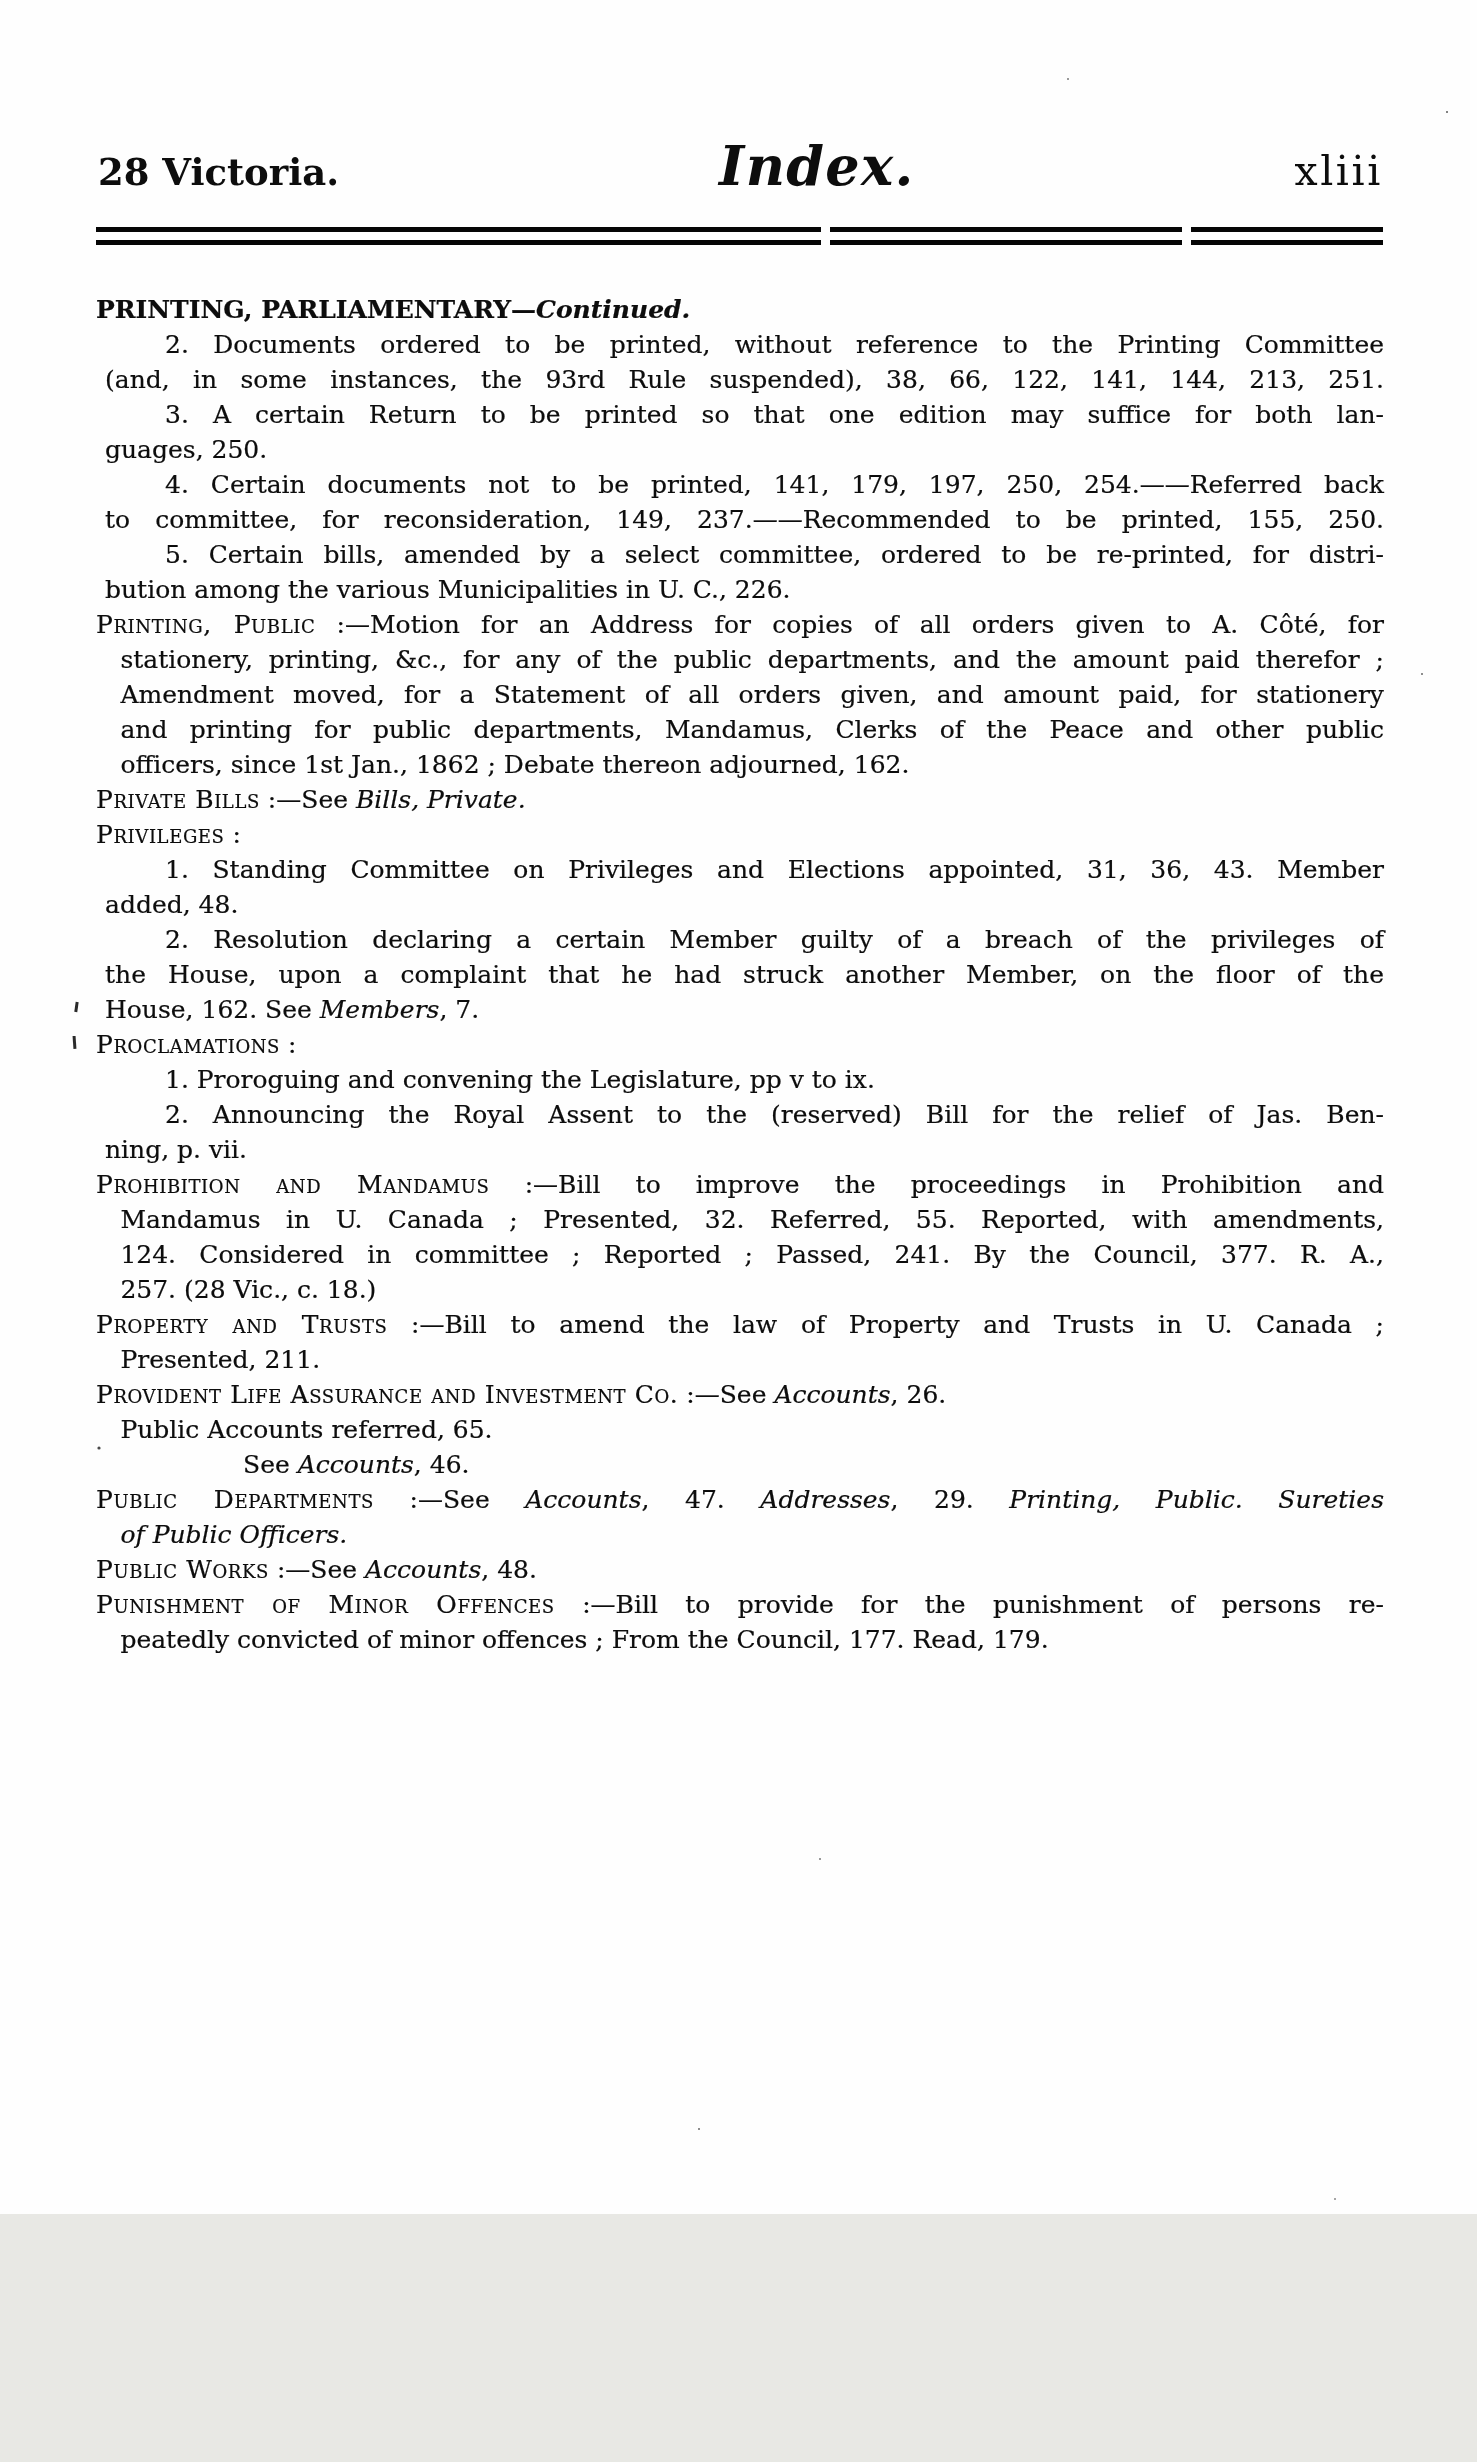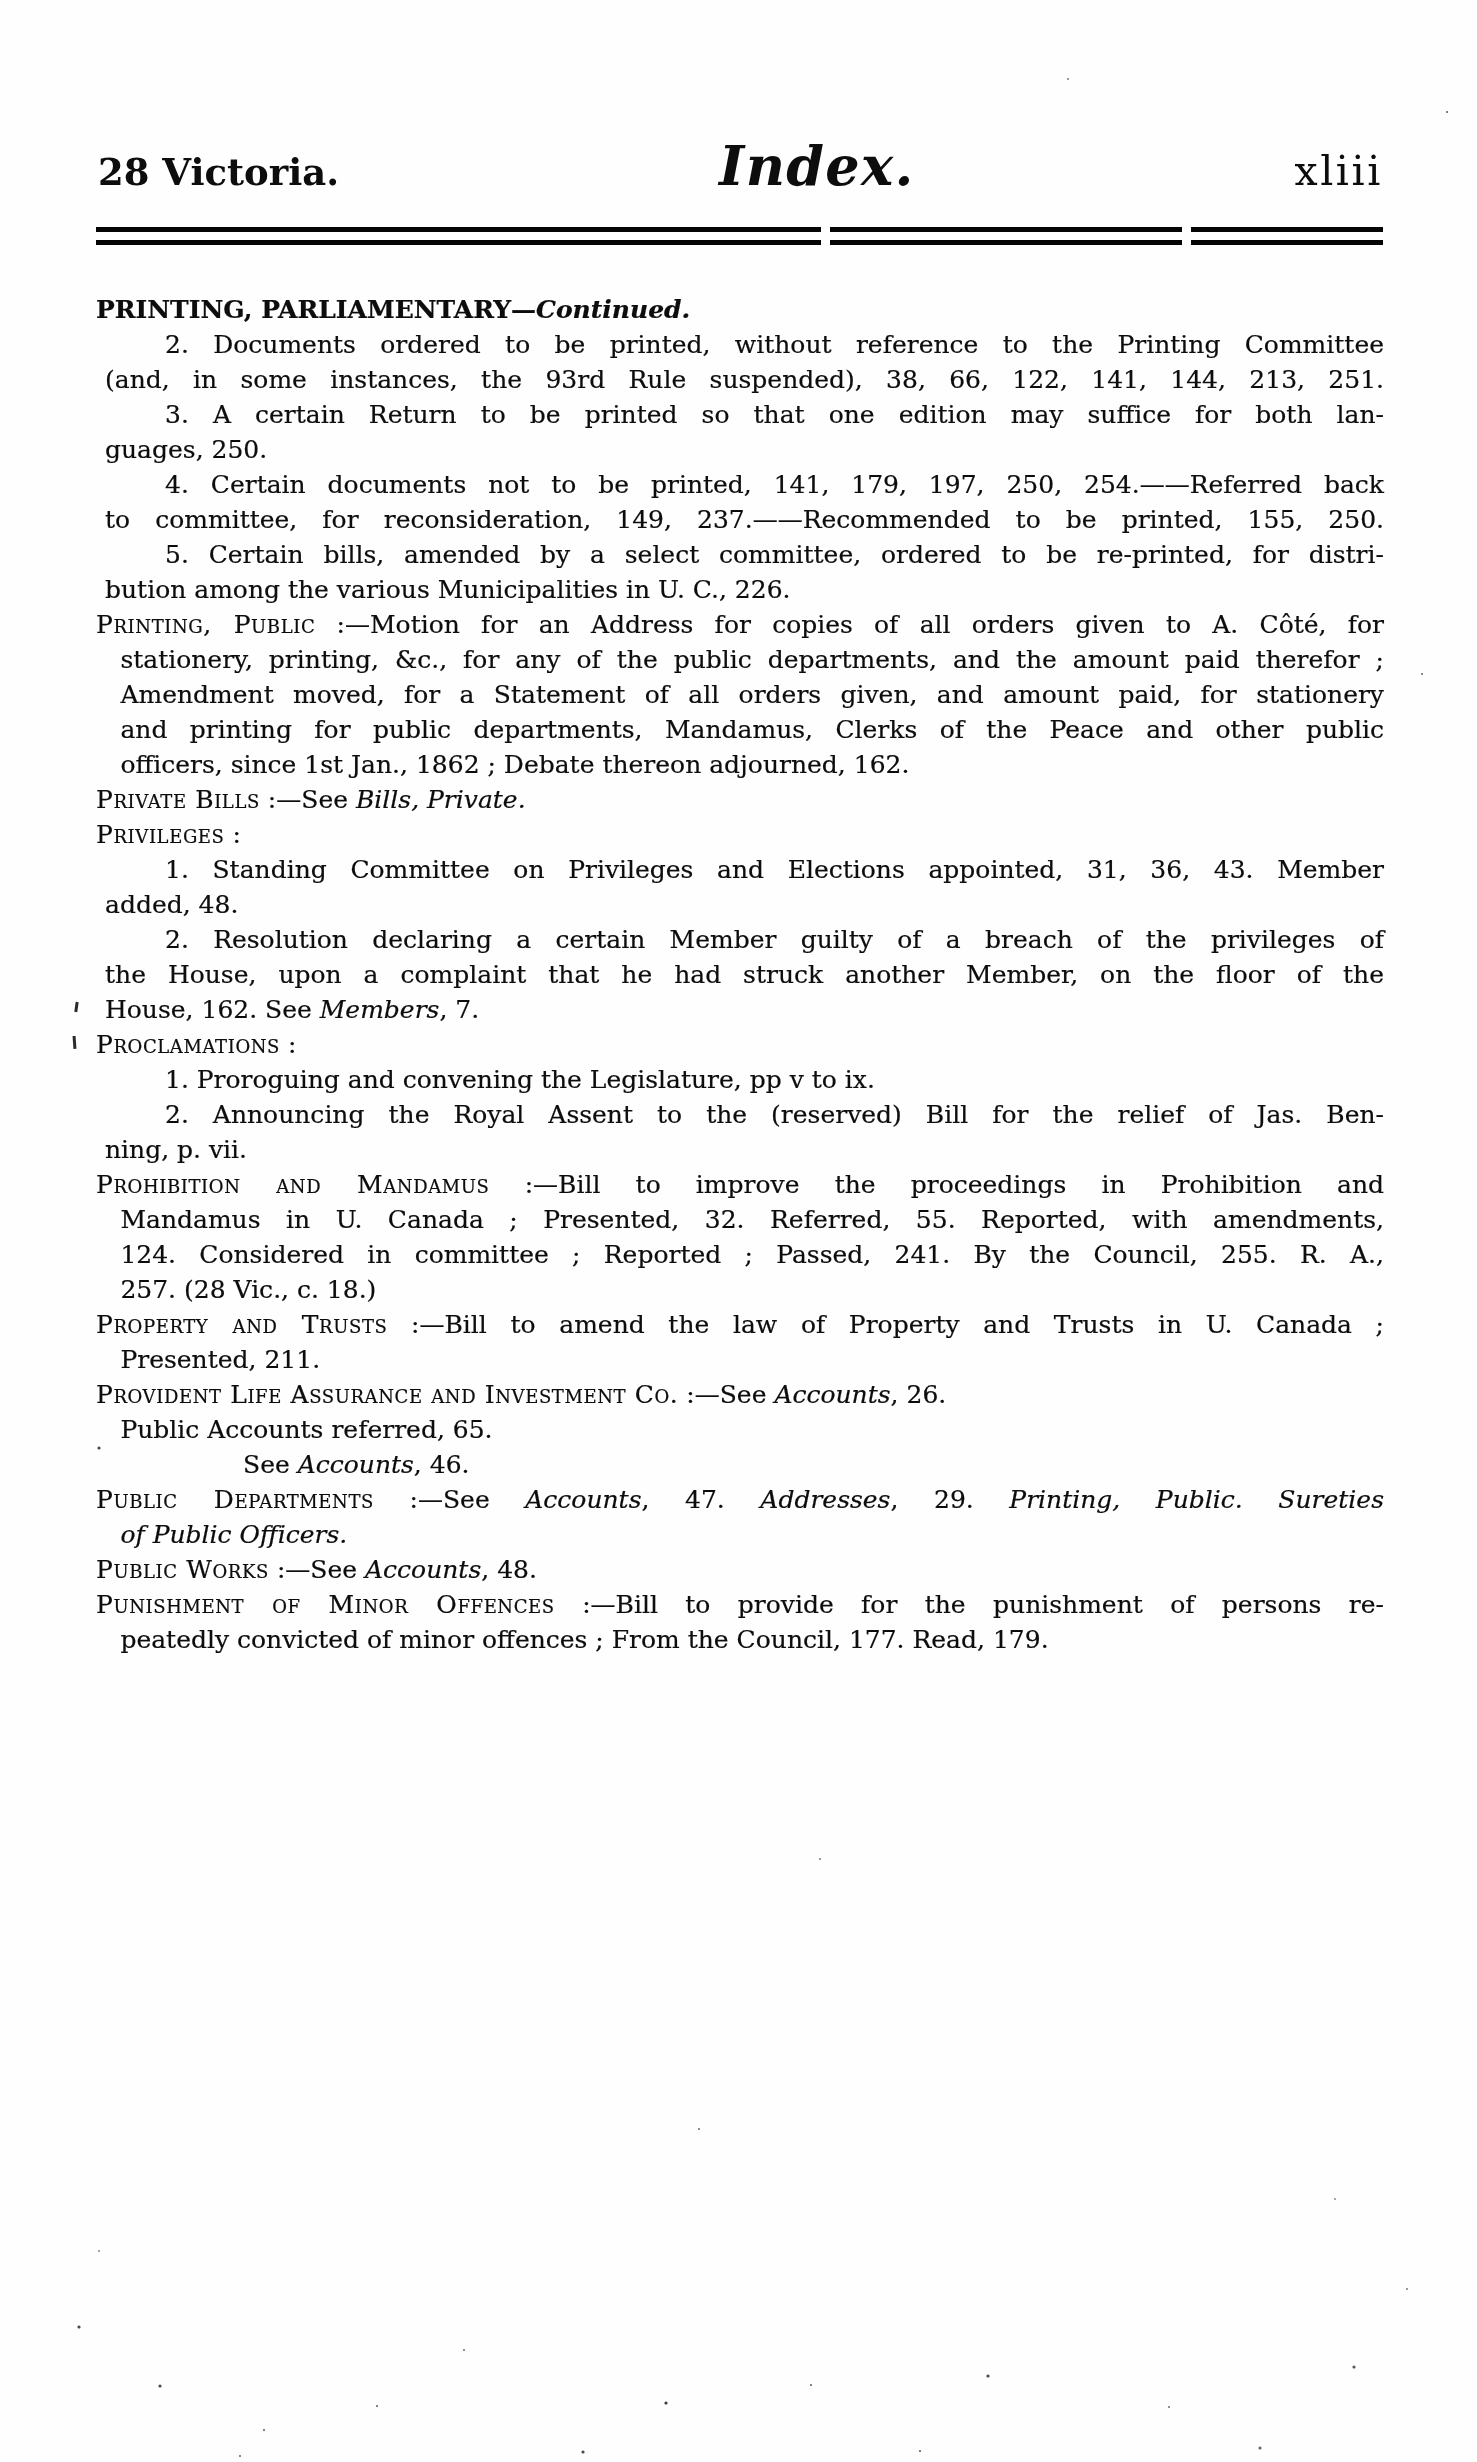--- a/index.html
+++ b/index.html
@@ -1,17 +1,17 @@
 <!DOCTYPE html>
 <html style="font-size:10.3px"><head>
 <meta charset="utf-8">
 <style>
   html, body { margin:0; padding:0; background:#e8e8e4; }
   .page {
-    position:relative; width:1478px; height:2462px;
+    position:relative; width:1478px; height:2214px;
     background:#fefefe; overflow:hidden;
     font-family:"DejaVu Serif", "Liberation Serif", serif;
     color:#0d0d0d;
   }
   
   .header {
     position:absolute; top:134px; left:98px; right:95px;
     display:flex; justify-content:space-between; align-items:baseline;
   }
   .h-left  { font-size:37px; font-weight:bold; }
@@ -139,21 +139,21 @@
     </p>
 
     <p class="item">
       <span class="line j ind">2. Announcing the Royal Assent to the (reserved) Bill for the relief of Jas. Ben-</span>
       <span class="line c0">ning, p. vii.</span>
     </p>
 
     <p class="entry">
       <span class="line j"><span class="sc">Prohibition and Mandamus</span><span> :—Bill to improve the proceedings in Prohibition and</span></span>
       <span class="line j c1">Mandamus in U. Canada ; Presented, 32.  Referred, 55.  Reported, with amendments,</span>
-      <span class="line j c1">124.  Considered in committee ; Reported ; Passed, 241.  By the Council, 255.  R. A.,</span>
+      <span class="line j c1">124.  Considered in committee ; Reported ; Passed, 241.  By the Council, 377.  R. A.,</span>
       <span class="line c1">257.  (28 Vic., c. 18.)</span>
     </p>
 
     <p class="entry">
       <span class="line j"><span class="sc">Property and Trusts</span><span> :—Bill to amend the law of Property and Trusts in U. Canada ;</span></span>
       <span class="line c1">Presented, 211.</span>
     </p>
 
     <p class="entry">
       <span class="line"><span class="sc">Provident Life Assurance and Investment Co.</span><span> :—See </span><span class="it">Accounts</span><span>, 26.</span></span>

